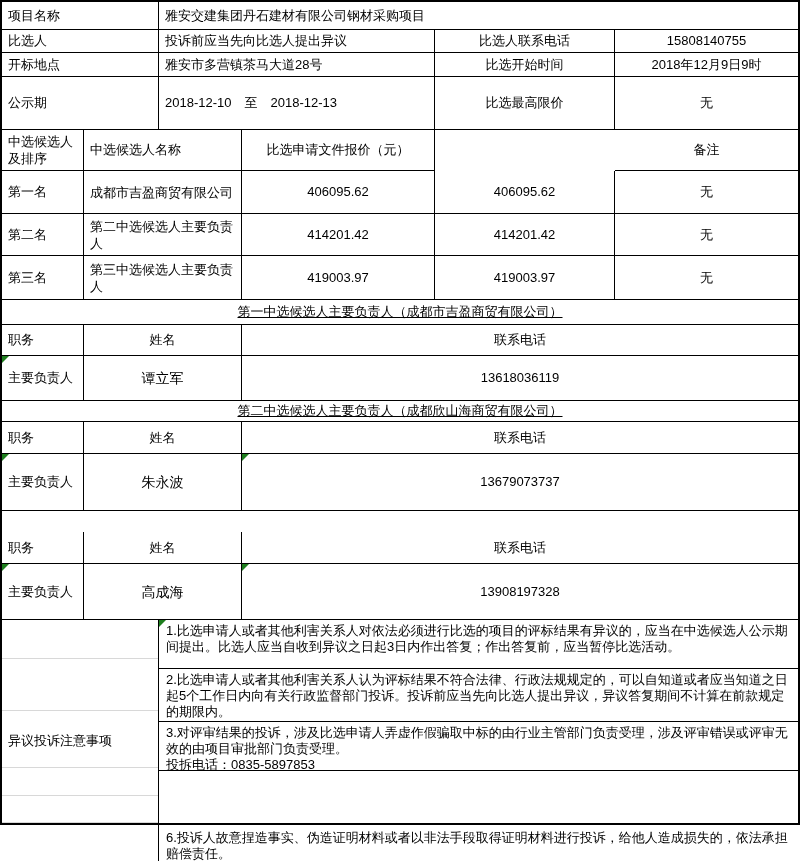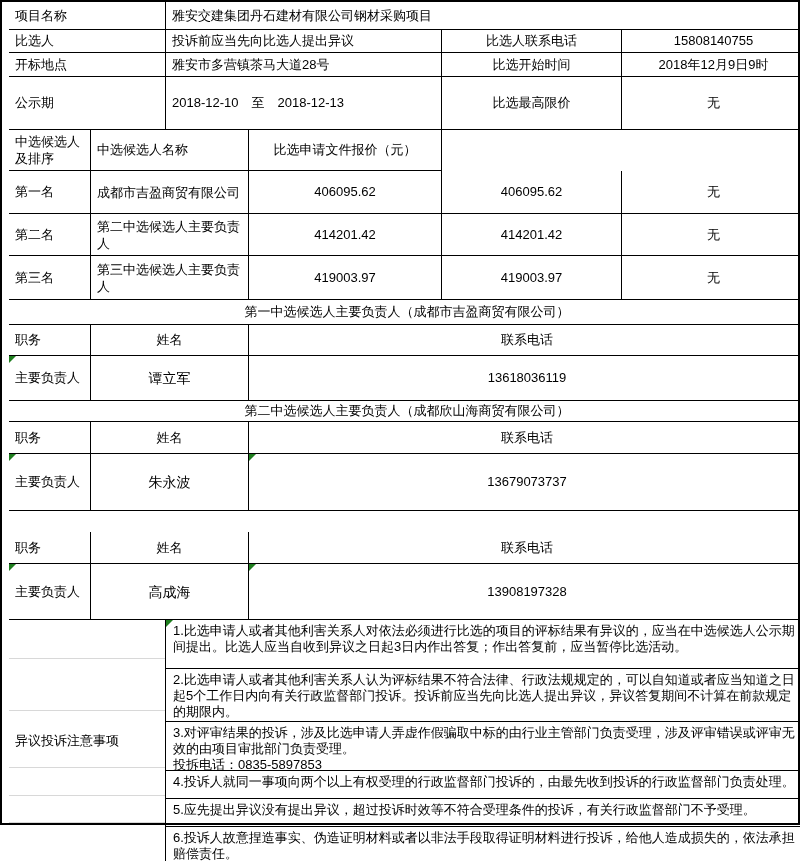--- a/index.html
+++ b/index.html
@@ -9,35 +9,34 @@
     width:800px;height:863px;overflow:hidden;
   }
   .sheet{
     box-sizing:border-box;
     width:800px;height:825px;
     border:2px solid #000;
     display:grid;
     grid-template-columns:82px 75px 83px 193px 180px 183px;
     grid-template-rows:28px 23px 24px 53px 41px 43px 42px 44px 25px 31px 45px 21px 32px 57px 21px 32px 56px 49px 53px 49px 28px 28px 34px;
     background:#fff;
-    padding-left:7px;
   }
   .cell{
     box-sizing:border-box;
     border-right:1px solid #000;
     border-bottom:1px solid #000;
     display:flex;align-items:center;
     padding:1px 4px 1px 6px;
     position:relative;overflow:hidden;
     line-height:16px;
   }
   .center{justify-content:center;text-align:center;padding-left:2px;padding-right:2px;}
   .er{border-right:none;}
   .eb{border-bottom:none;}
-  .title-row{justify-content:center;text-align:right;padding:0 2px;}
+  .title-row{justify-content:center;text-align:right;padding:0 2px;text-decoration:underline;}
   .pname{font-size:14px;}
   .notes{display:block;padding:3px 6px 1px 7px;line-height:16px;}
   .notes div{display:block;}
   .gt::before{
     content:"";position:absolute;top:0;left:0;width:0;height:0;
     border-top:7px solid #1e7e1e;border-right:7px solid transparent;
   }
   .notes-label{
     background-image:
       linear-gradient(#d8d8d8,#d8d8d8),
@@ -70,20 +69,21 @@
   <div class="cell center er" style="grid-area:3/6/4/7">2018年12月9日9时</div>
 
   <div class="cell" style="grid-area:4/1/5/3">公示期</div>
   <div class="cell" style="grid-area:4/3/5/5">2018-12-10　至　2018-12-13</div>
   <div class="cell center" style="grid-area:4/5/5/6">比选最高限价</div>
   <div class="cell center er" style="grid-area:4/6/5/7">无</div>
 
   <div class="cell" style="grid-area:5/2/6/4">中选候选人名称</div>
   <div class="cell wrap2" style="grid-area:5/1/6/2">中选候选人及排序</div>
   <div class="cell center" style="grid-area:5/4/6/5">比选申请文件报价（元）</div>
+  <div class="cell center er" style="grid-area:5/6/6/7">备注</div>
 
   <div class="cell" style="grid-area:6/1/7/2">第一名</div>
   <div class="cell wrap2" style="grid-area:6/2/7/4">成都市吉盈商贸有限公司</div>
   <div class="cell center" style="grid-area:6/4/7/5">406095.62</div>
   <div class="cell center" style="grid-area:6/5/7/6">406095.62</div>
   <div class="cell center er" style="grid-area:6/6/7/7">无</div>
 
   <div class="cell" style="grid-area:7/1/8/2">第二名</div>
   <div class="cell wrap2" style="grid-area:7/2/8/4">第二中选候选人主要负责人</div>
   <div class="cell center" style="grid-area:7/4/8/5">414201.42</div>
@@ -124,23 +124,17 @@
   <div class="cell er notes gt" style="grid-area:18/3/19/7">
     <div>1.比选申请人或者其他利害关系人对依法必须进行比选的项目的评标结果有异议的，应当在中选候选人公示期间提出。比选人应当自收到异议之日起3日内作出答复；作出答复前，应当暂停比选活动。</div>
   </div>
   <div class="cell er notes" style="grid-area:19/3/20/7">
     <div>2.比选申请人或者其他利害关系人认为评标结果不符合法律、行政法规规定的，可以自知道或者应当知道之日起5个工作日内向有关行政监督部门投诉。投诉前应当先向比选人提出异议，异议答复期间不计算在前款规定的期限内。</div>
   </div>
   <div class="cell er notes" style="grid-area:20/3/21/7">
     <div>3.对评审结果的投诉，涉及比选申请人弄虚作假骗取中标的由行业主管部门负责受理，涉及评审错误或评审无效的由项目审批部门负责受理。</div>
     <div>投拆电话：0835-5897853</div>
   </div>
-  <div class="cell er notes" style="grid-area:21/3/22/7">
-    <div>4.投诉人就同一事项向两个以上有权受理的行政监督部门投诉的，由最先收到投诉的行政监督部门负责处理。</div>
-  </div>
-  <div class="cell er notes" style="grid-area:22/3/23/7">
-    <div>5.应先提出异议没有提出异议，超过投诉时效等不符合受理条件的投诉，有关行政监督部门不予受理。</div>
-  </div>
   <div class="cell er eb notes" style="grid-area:23/3/24/7">
     <div>6.投诉人故意捏造事实、伪造证明材料或者以非法手段取得证明材料进行投诉，给他人造成损失的，依法承担赔偿责任。</div>
   </div>
 
 </div>
 
 </body></html>

